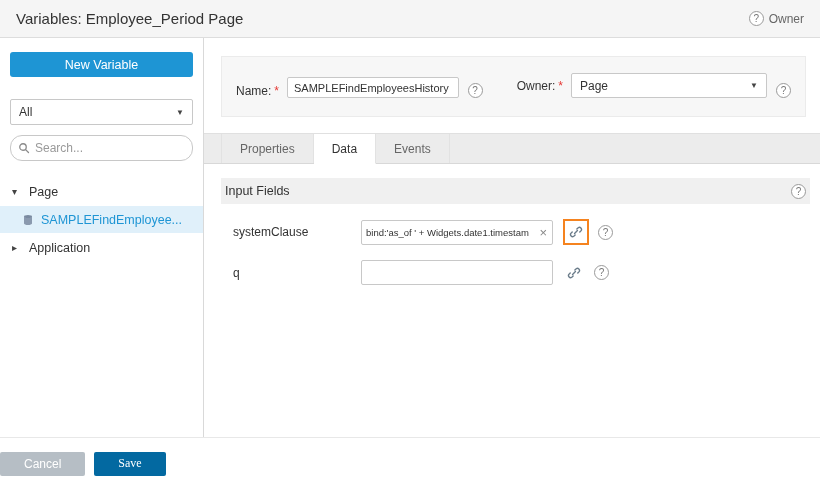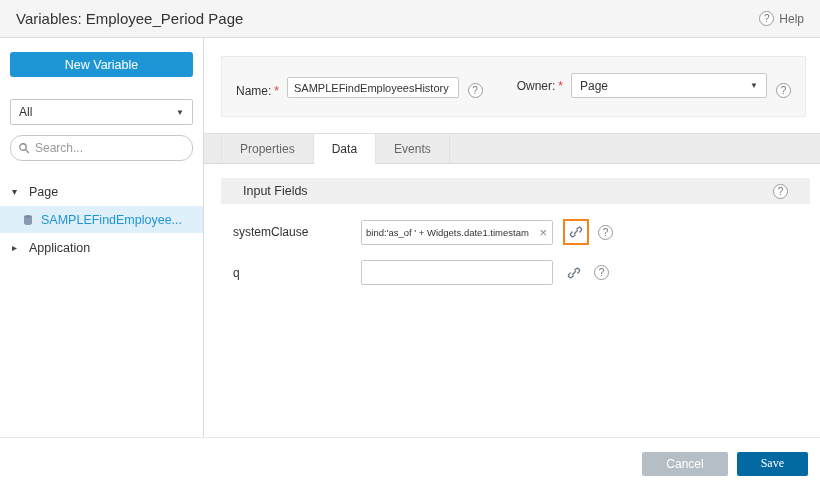--- a/index.html
+++ b/index.html
@@ -205,21 +205,21 @@
     border-bottom: 1px solid #fff;
   }
 
   
   .tab-content { padding: 14px 10px 0 17px; }
   .section-header {
     background: #f0f0f0;
     height: 26px;
     display: flex;
     align-items: center;
-    padding: 0 22px;
+    padding: 0 4px;
     font-size: 12.5px;
     color: #333;
   }
   .section-header .qmark { margin-left: auto; cursor: pointer; }
   .field-row { display: flex; align-items: center; margin-top: 15px; }
   .field-label {
     flex: 0 0 140px;
     padding-left: 12px;
     font-size: 12px;
     color: #333;
@@ -261,21 +261,20 @@
   }
   .link-btn.highlighted { border: 2px solid #f5831f; width: 26px; height: 26px; }
   .field-row .qmark { margin-left: 9px; cursor: pointer; }
 
   
   .footer {
     height: 52px;
     border-top: 1px solid #e8e8e8;
     display: flex;
     align-items: center;
-    justify-content: flex-end;
     gap: 9px;
     padding-right: 12px;
     background: #fff;
   }
   .btn {
     height: 24px;
     border: none;
     border-radius: 2px;
     color: #fff;
     font-size: 12px;
@@ -287,21 +286,21 @@
   .btn.save { background: #0369a1; font-family: Liberation Serif, serif; }
   .btn.save-close { background: #1e95d4; }
 </style>
 </head>
 <body>
 
 <header class="app-header">
   <h1 class="title">Variables: Employee_Period Page</h1>
   <div class="help-link">
     <span class="qmark">?</span>
-    <span>Help</span>
+    <span>Owner</span>
   </div>
 </header>
 
 <div class="content-row">
 
   <aside class="sidebar">
     <button class="btn-primary">New Variable</button>
 
     <div class="select-box">
       <span>All</span>

